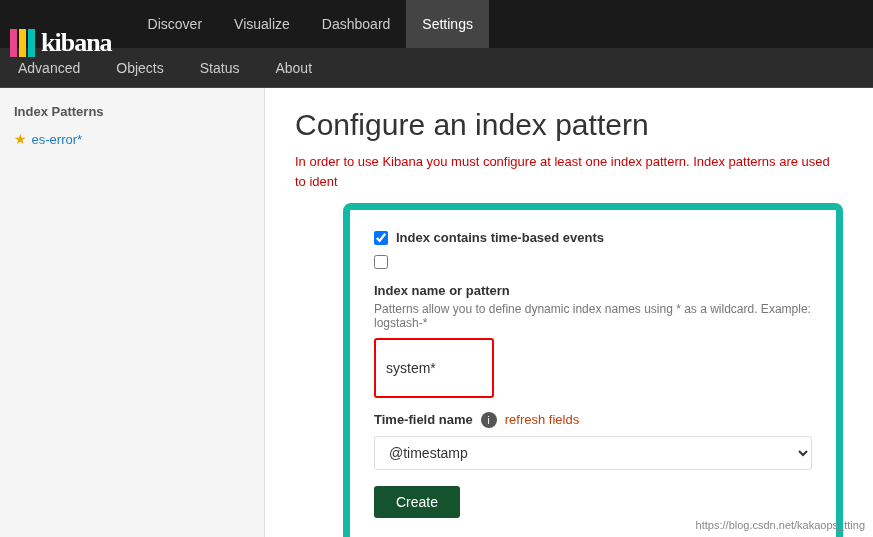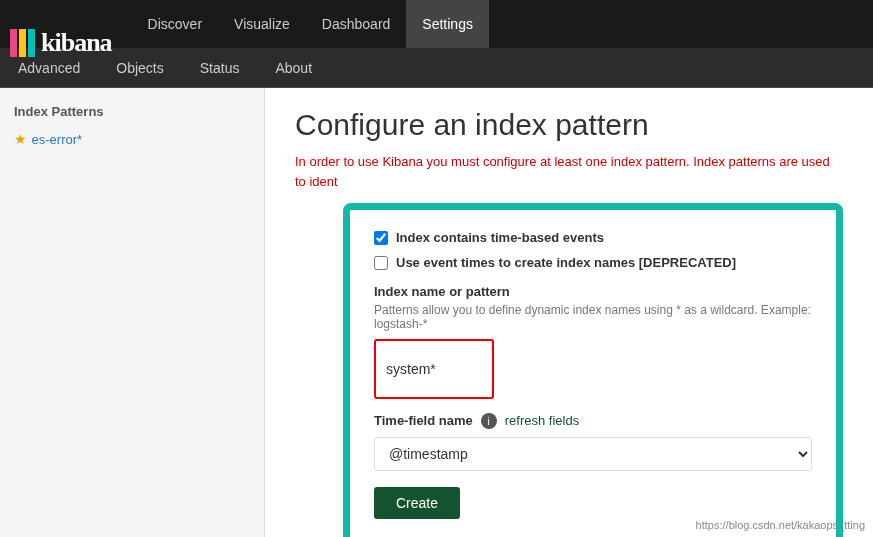--- a/index.html
+++ b/index.html
@@ -188,21 +188,21 @@
       border-radius: 50%;
       width: 16px;
       height: 16px;
       font-size: 10px;
       display: inline-flex;
       align-items: center;
       justify-content: center;
       cursor: pointer;
     }
     .refresh-link {
-      color: #14532d;
+      color: #c2410c;
       font-size: 13px;
       cursor: pointer;
       text-decoration: none;
     }
 
     .select-field {
       border: 1px solid #ddd;
       border-radius: 3px;
       padding: 7px 10px;
       font-size: 14px;
@@ -281,21 +281,20 @@
     <div class="form-card">
       
       <div class="checkbox-row">
         <input type="checkbox" checked="" style="">
         <label>Index contains time-based events</label>
       </div>
 
       
       <div class="checkbox-row">
         <input type="checkbox" style="">
-        <label>Use event times to create index names [DEPRECATED]</label>
       </div>
 
       
       <div class="label-bold">Index name or pattern</div>
       <div class="hint-text">Patterns allow you to define dynamic index names using * as a wildcard. Example: logstash-*</div>
       <input type="text" class="input-field" value="system*" style="">
 
       
       <div class="field-row">
         <span class="field-label">Time-field name</span>

